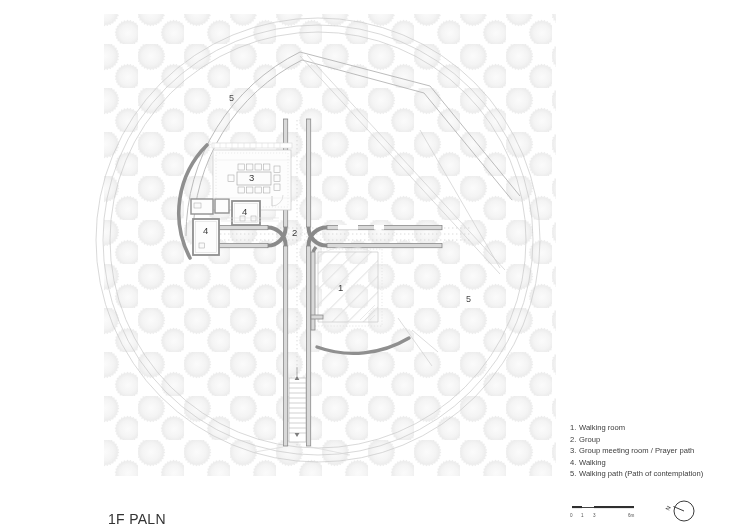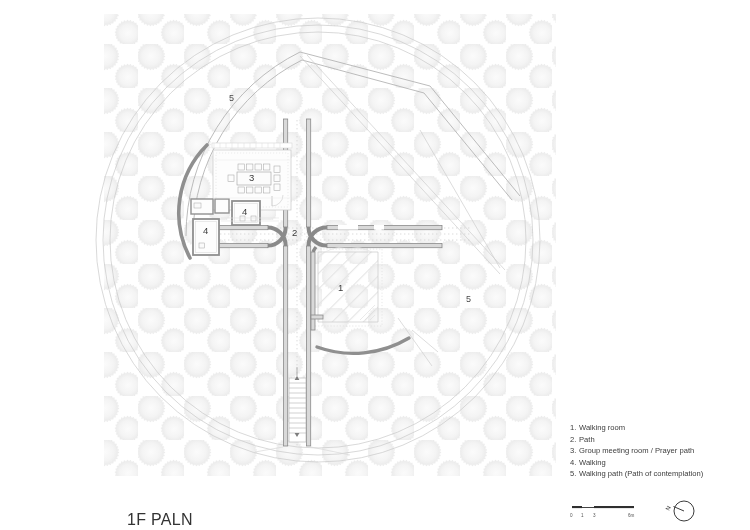--- a/index.html
+++ b/index.html
@@ -11,21 +11,21 @@
   
   #plan-area{position:absolute;left:0;top:0;width:560px;height:500px;}
   #plan-svg{position:absolute;left:0;top:0;}
 
   
   .room-num{position:absolute;font-size:9.5px;color:#3a3a3a;
             letter-spacing:0;line-height:1;white-space:nowrap;}
   .path-num{position:absolute;font-size:9px;color:#4a4a4a;line-height:1;}
 
   
-  #plan-title{position:absolute;left:127px;top:511px;font-size:16px;
+  #plan-title{position:absolute;left:108px;top:511px;font-size:14px;
               color:#333;letter-spacing:.3px;text-align:center;}
 
   
   #legend{position:absolute;left:570px;top:422px;width:176px;}
   .legend-row{display:flex;align-items:baseline;font-size:7.6px;
               line-height:11.6px;color:#3c3c3c;white-space:nowrap;}
   .legend-idx{width:9px;flex:none;}
   .legend-txt{flex:1;}
 
   
@@ -290,21 +290,21 @@
 
   <div id="plan-title">1F PALN</div>
 
   <div id="legend">
     <div class="legend-row">
       <span class="legend-idx">1.</span>
       <span class="legend-txt">Walking room</span>
     </div>
     <div class="legend-row">
       <span class="legend-idx">2.</span>
-      <span class="legend-txt">Path</span>
+      <span class="legend-txt">Group</span>
     </div>
     <div class="legend-row">
       <span class="legend-idx">3.</span>
       <span class="legend-txt">Group meeting room / Prayer path</span>
     </div>
     <div class="legend-row">
       <span class="legend-idx">4.</span>
       <span class="legend-txt">Walking</span>
     </div>
     <div class="legend-row">

